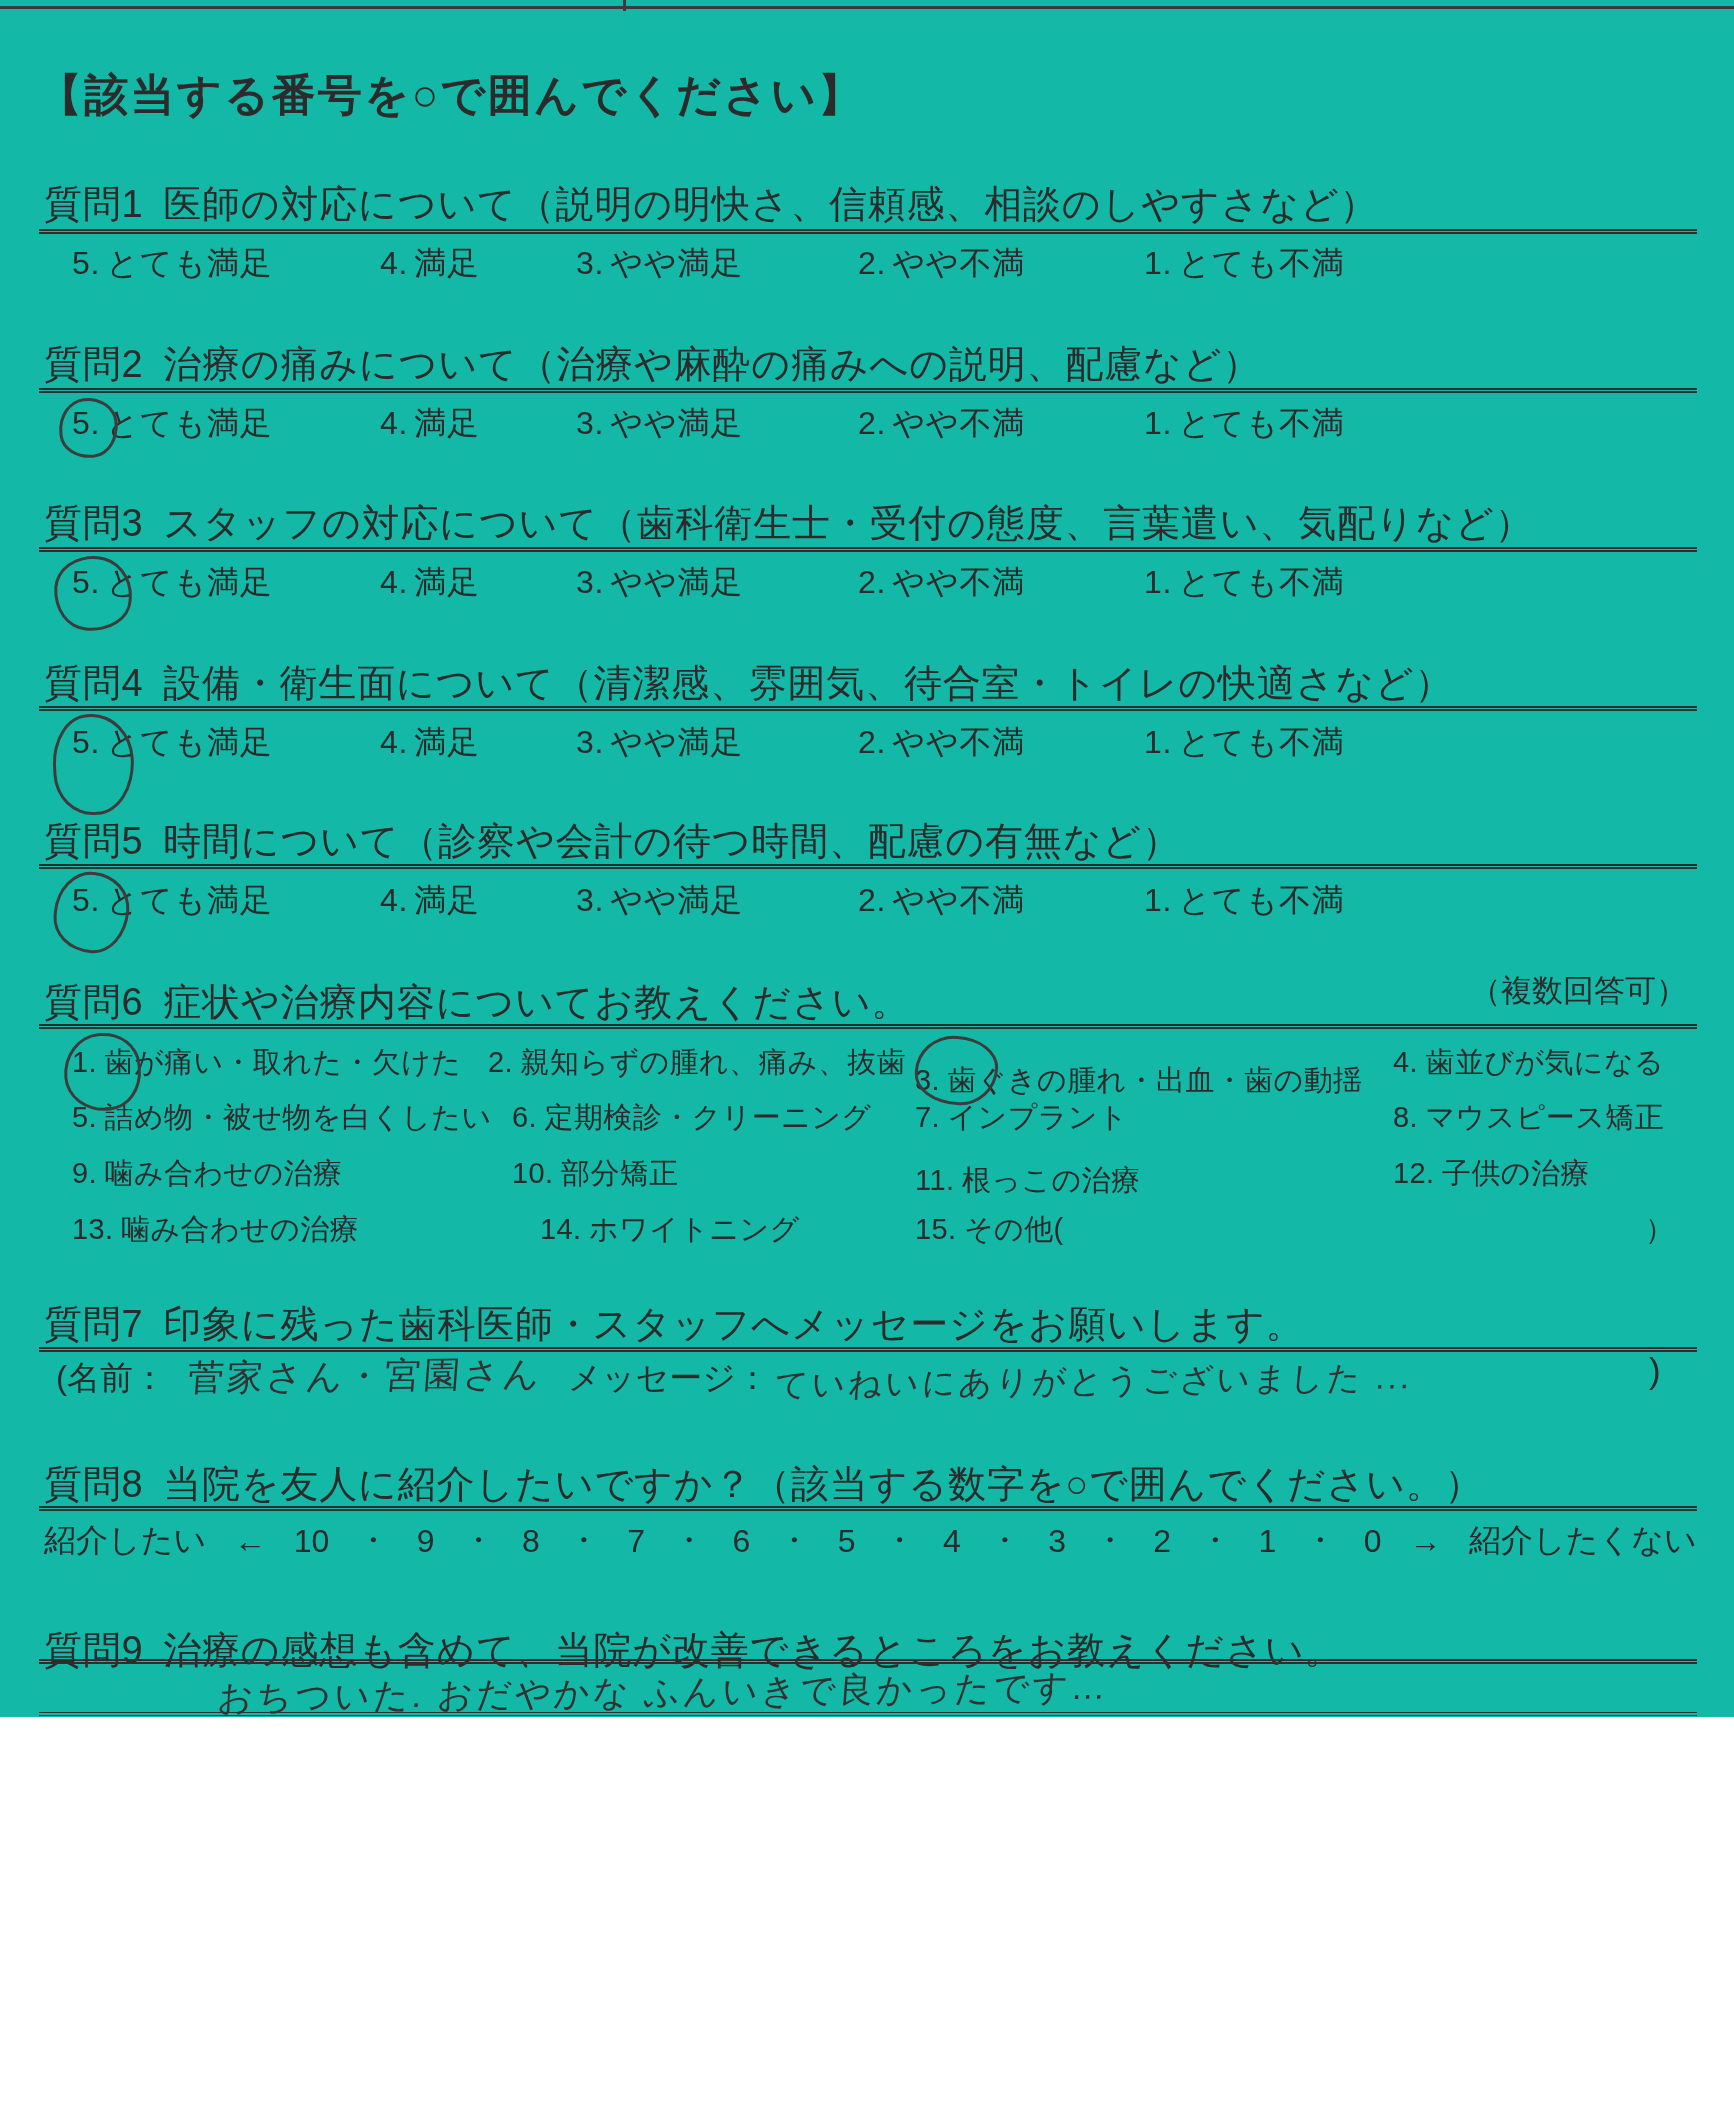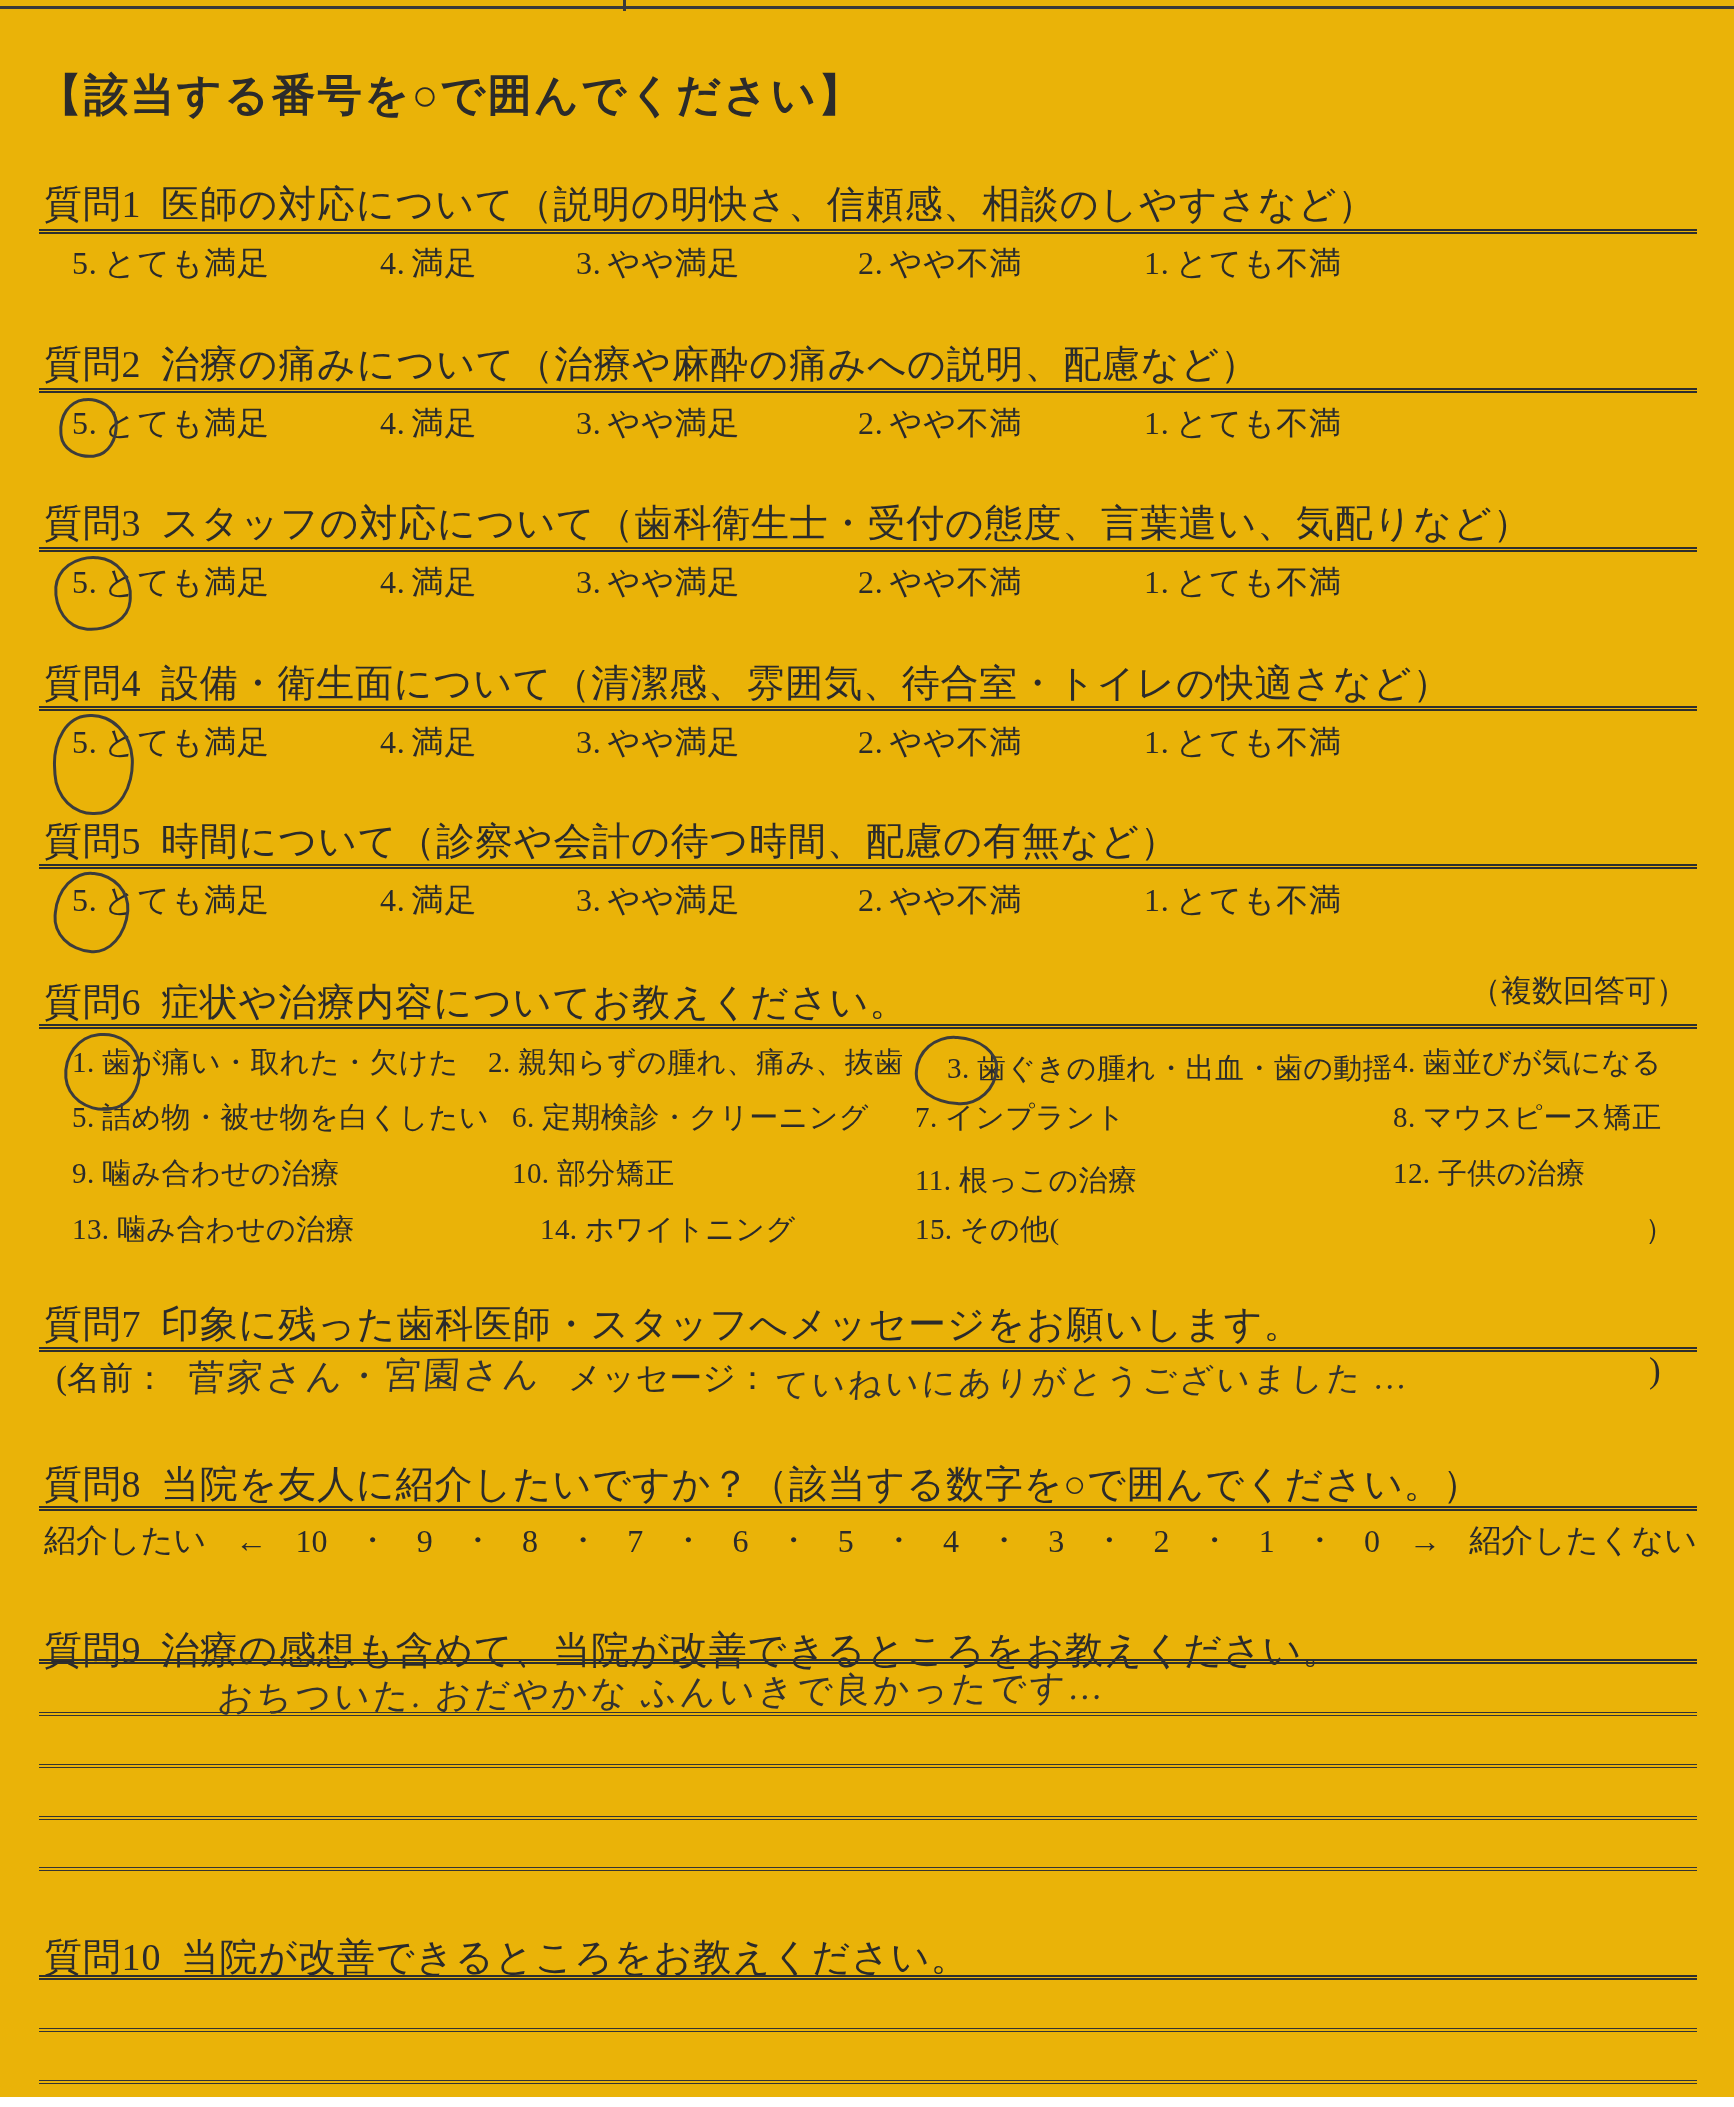--- a/index.html
+++ b/index.html
@@ -1,20 +1,20 @@
 <!DOCTYPE html>
 <html style="font-size:12px"><head>
 <meta charset="utf-8">
 <style>
   html,body{margin:0;padding:0;background:#ffffff;}
   .page{
     position:relative;
-    width:1735px;height:2097px;
-    background:#eab308;
-    font-family:Liberation Serif, serif;
+    width:1735px;height:1717px;
+    background:#14b8a6;
+    font-family:Liberation Sans, sans-serif;
     color:#2b2b2b;
     overflow:hidden;
   }
   .top-border{position:absolute;left:0;top:6px;width:1735px;height:0;border-bottom:3px solid #3a3a3a;}
   .top-tick{position:absolute;left:623px;top:0;width:3px;height:11.3px;background:#3a3a3a;}
   .title{
     position:absolute;left:38px;top:66px;
     font-size:44px;font-weight:600;letter-spacing:2.3px;white-space:nowrap;
   }
   .qblock{position:absolute;left:0;width:1735px;}
@@ -115,21 +115,21 @@
 
   <div class="qblock" style="top:965px;">
     <div class="qhead">
       <span class="qlabel">質問6</span><span>症状や治療内容についてお教えください。</span>
     </div>
     <div class="qnote">（複数回答可）</div>
     <div class="rule" style="top:59px;"></div>
 
     <div class="q6item" style="left:72px;top:78px;"><span class="q6num">1.</span><span>歯が痛い・取れた・欠けた</span></div>
     <div class="q6item" style="left:488px;top:78px;"><span class="q6num">2.</span><span>親知らずの腫れ、痛み、抜歯</span></div>
-    <div class="q6item" style="left:915px;top:84px;margin-left:32px;"><span class="q6num">3.</span><span>歯ぐきの腫れ・出血・歯の動揺</span></div>
+    <div class="q6item" style="left:915px;top:96px;"><span class="q6num">3.</span><span>歯ぐきの腫れ・出血・歯の動揺</span></div>
     <div class="q6item" style="left:1393px;top:78px;"><span class="q6num">4.</span><span>歯並びが気になる</span></div>
 
     <div class="q6item" style="left:72px;top:133px;"><span class="q6num">5.</span><span>詰め物・被せ物を白くしたい</span></div>
     <div class="q6item" style="left:512px;top:133px;"><span class="q6num">6.</span><span>定期検診・クリーニング</span></div>
     <div class="q6item" style="left:915px;top:133px;"><span class="q6num">7.</span><span>インプラント</span></div>
     <div class="q6item" style="left:1393px;top:133px;"><span class="q6num">8.</span><span>マウスピース矯正</span></div>
 
     <div class="q6item" style="left:72px;top:189px;"><span class="q6num">9.</span><span>噛み合わせの治療</span></div>
     <div class="q6item" style="left:512px;top:189px;"><span class="q6num">10.</span><span>部分矯正</span></div>
     <div class="q6item" style="left:915px;top:196px;"><span class="q6num">11.</span><span>根っこの治療</span></div>

